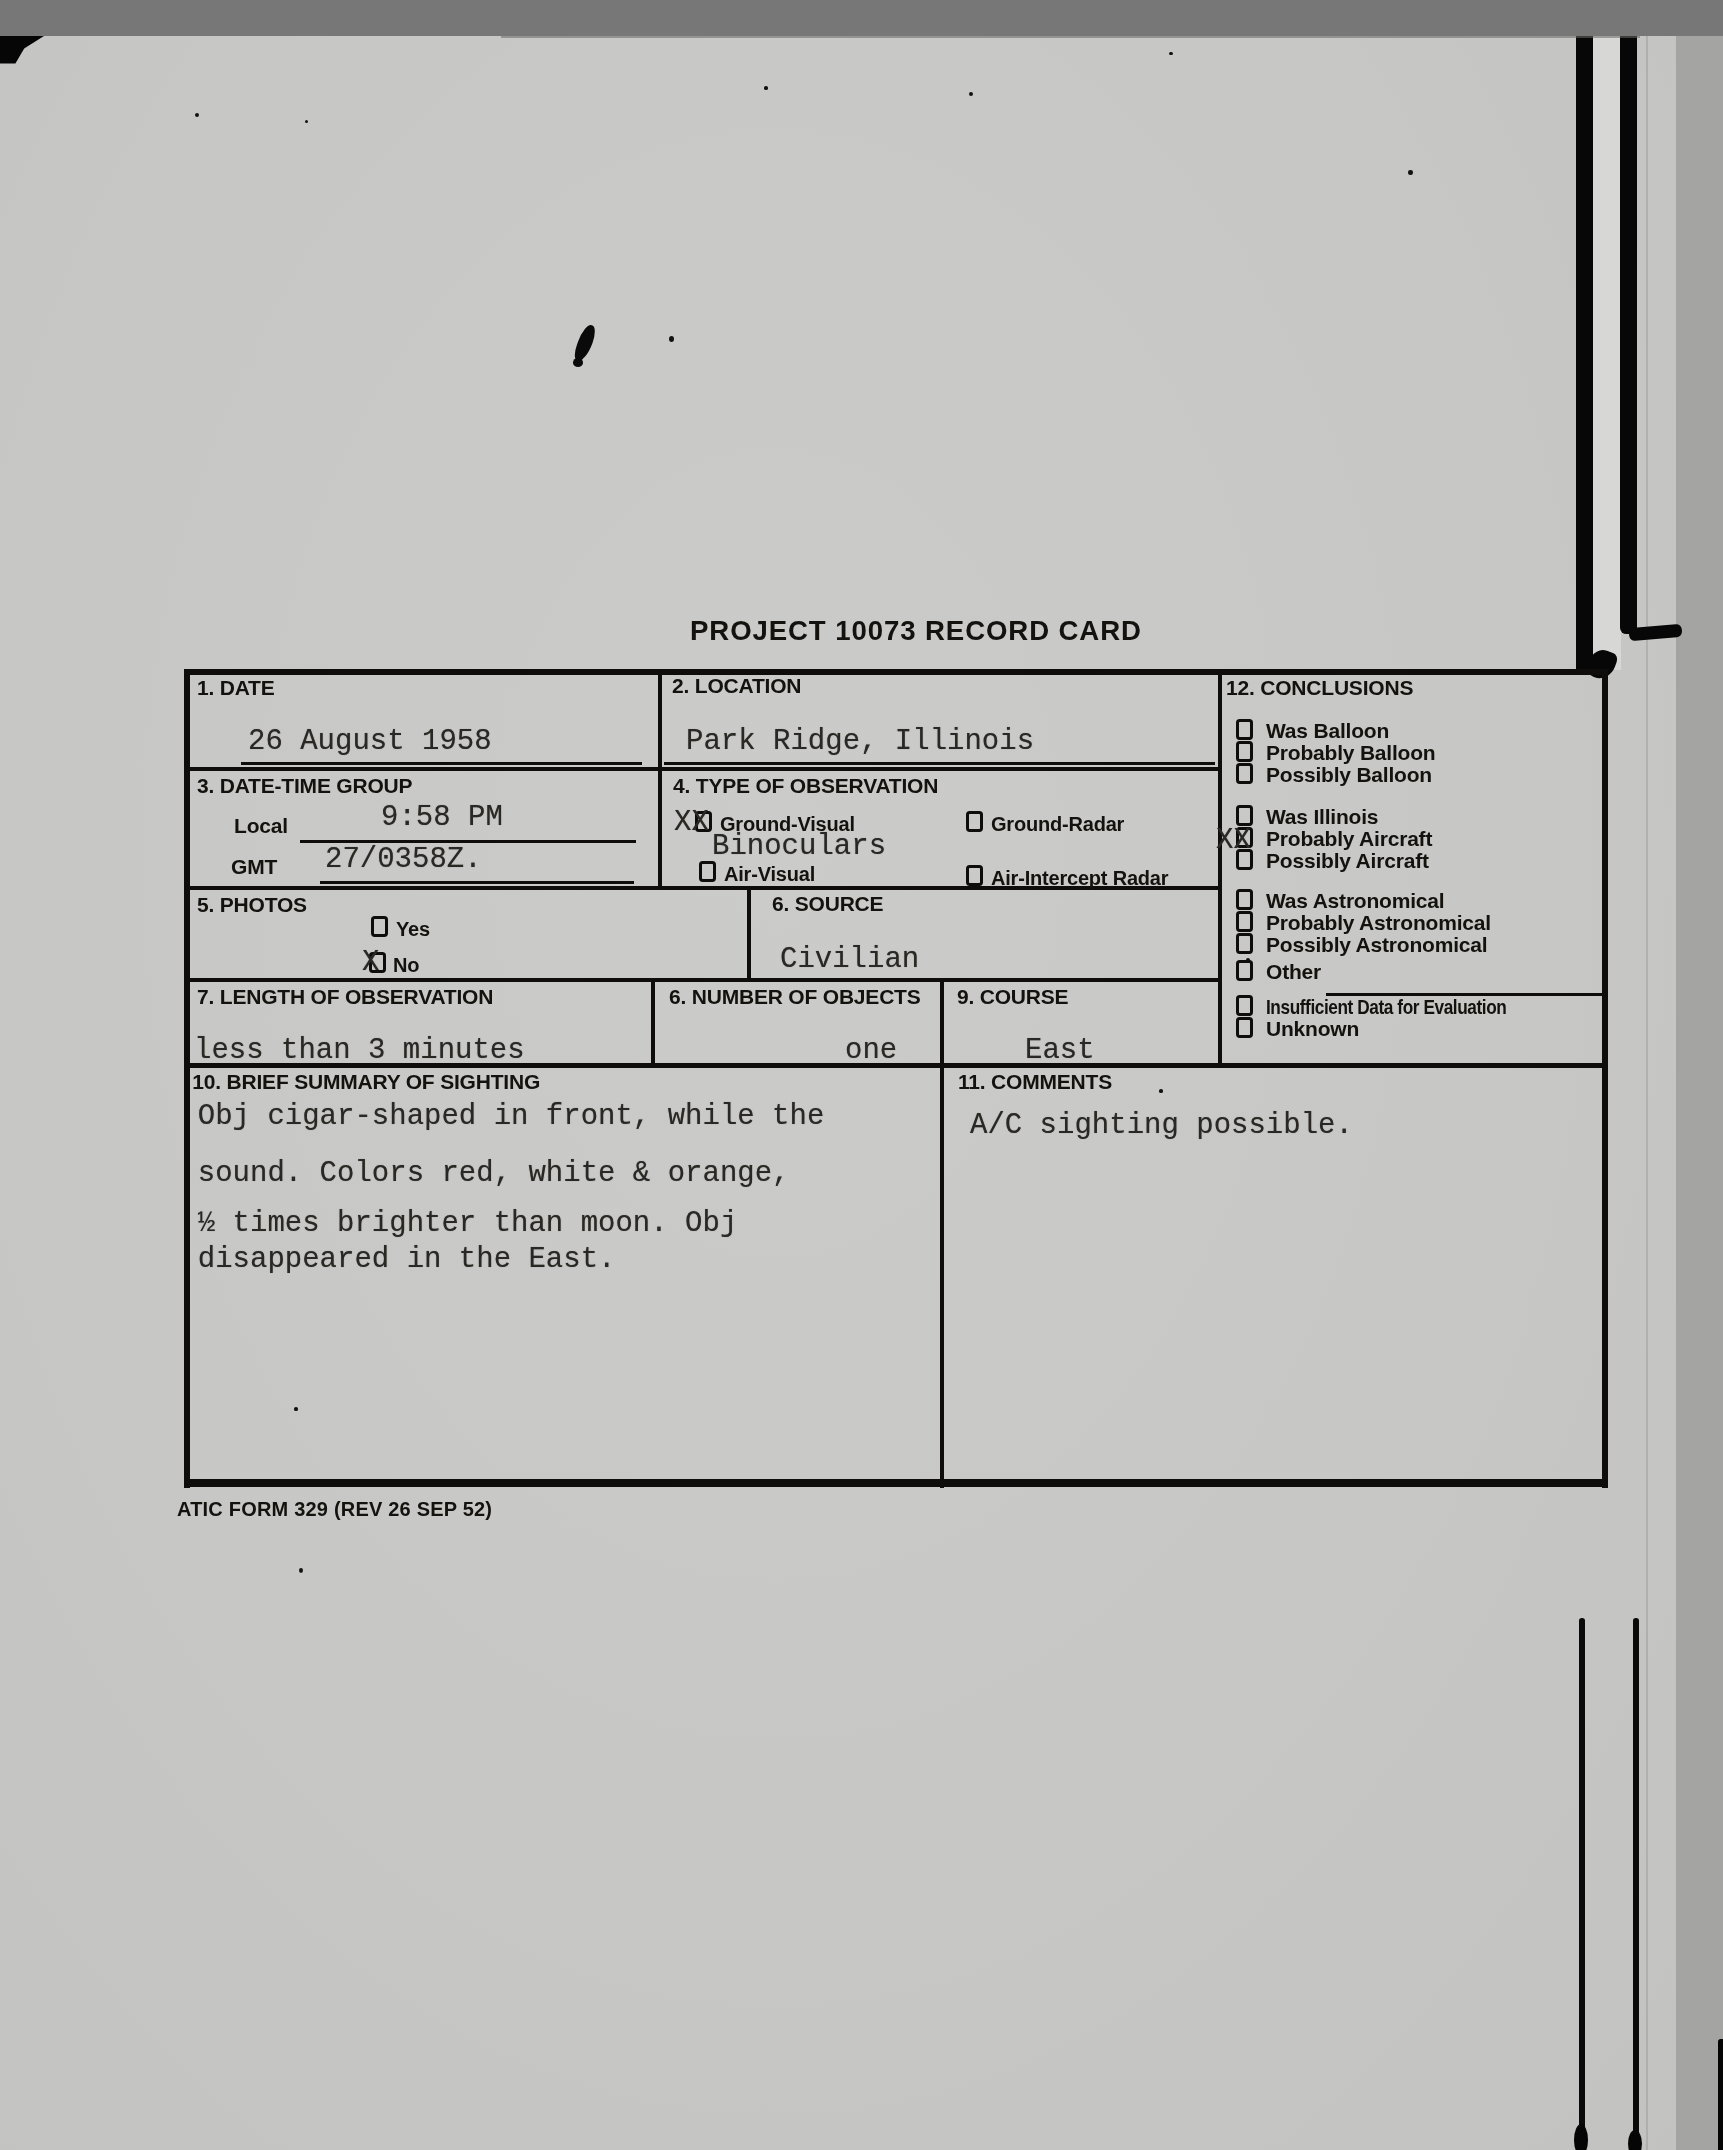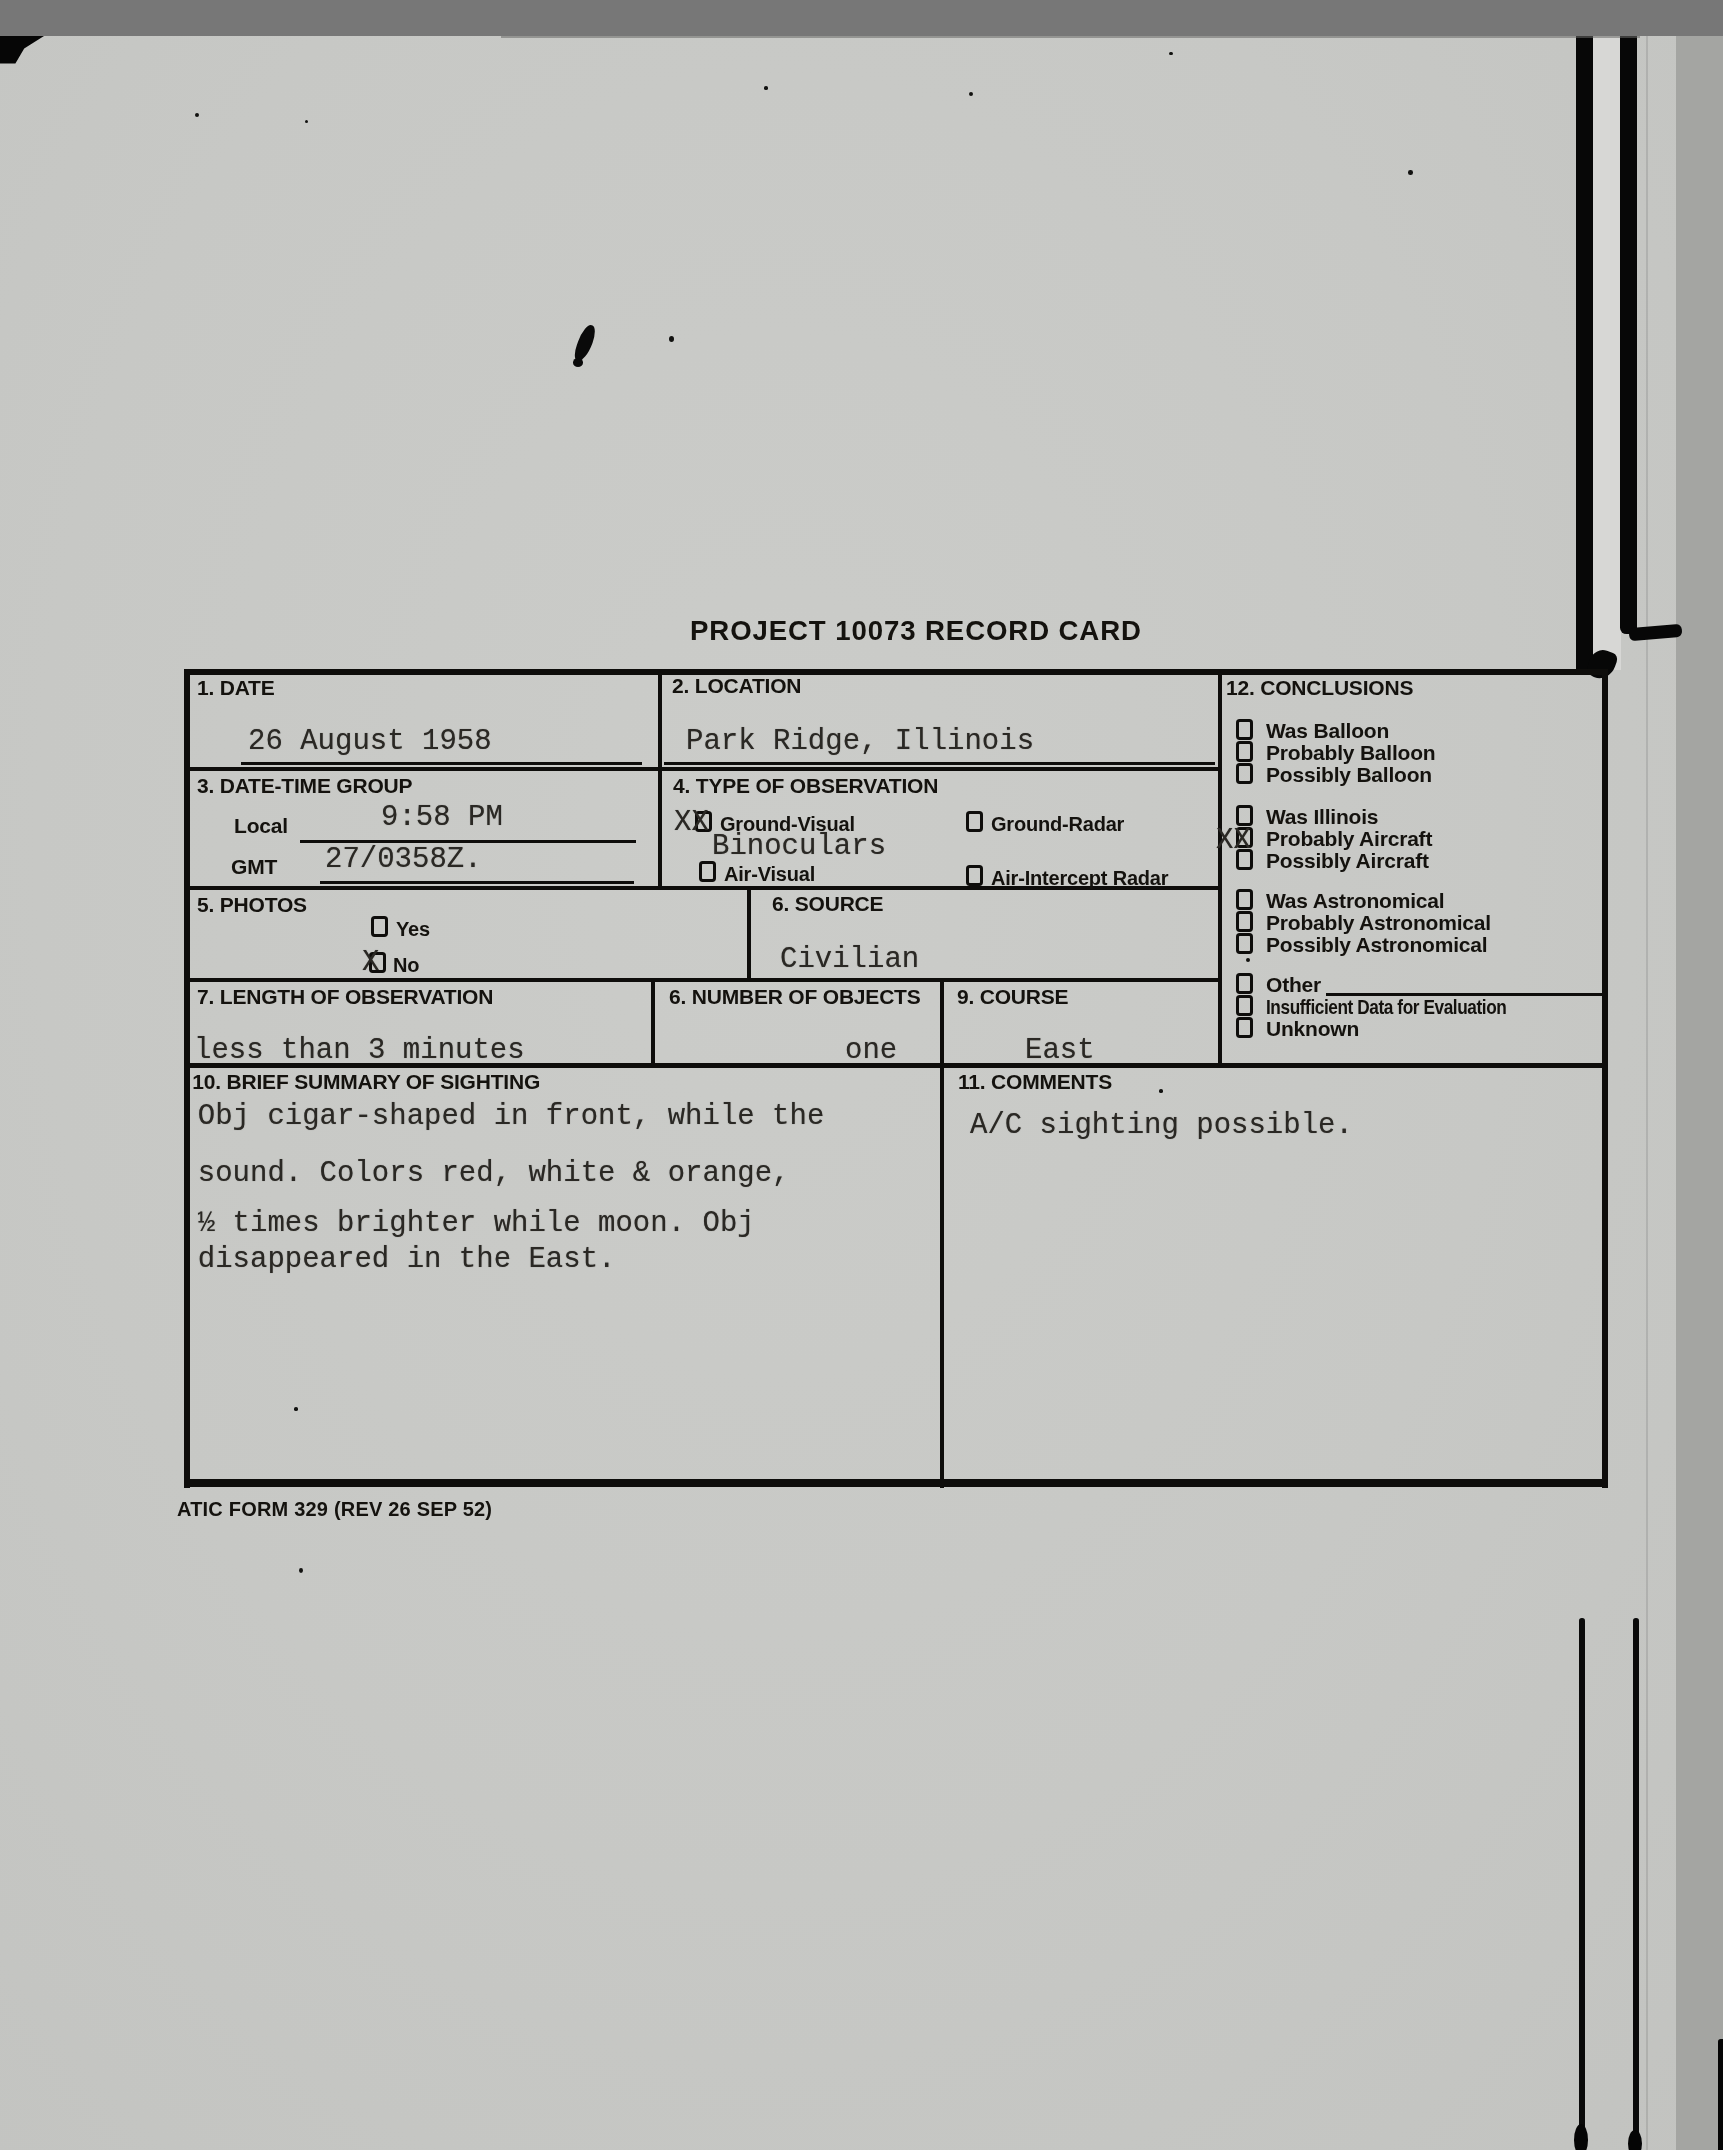--- a/index.html
+++ b/index.html
@@ -147,21 +147,21 @@
 
     <div class="lbl" style="left:485px;top:316px;">6. NUMBER OF OBJECTS</div>
     <div class="typed" style="left:661px;top:365px;">one</div>
 
     <div class="lbl" style="left:773px;top:316px;">9. COURSE</div>
     <div class="typed" style="left:841px;top:365px;">East</div>
 
     <div class="lbl" style="left:8.3px;top:401px;">10. BRIEF SUMMARY OF SIGHTING</div>
     <div class="typed" style="left:13.8px;top:431px;">Obj cigar-shaped in front, while the</div>
     <div class="typed" style="left:13.8px;top:488px;">sound. Colors red, white &amp; orange,</div>
-    <div class="typed" style="left:13.8px;top:538px;">½ times brighter while moon. Obj</div>
+    <div class="typed" style="left:13.8px;top:538px;">½ times brighter than moon. Obj</div>
     <div class="typed" style="left:13.8px;top:574px;">disappeared in the East.</div>
 
     <div class="lbl" style="left:774px;top:401px;">11. COMMENTS</div>
     <div class="typed" style="left:786px;top:440px;">A/C sighting possible.</div>
 
     <div class="lbl" style="left:1042px;top:7.3px;">12. CONCLUSIONS</div>
 
     <div class="crow" style="top:50px;">
       <span class="cbi"></span>
       <span class="clab">Was Balloon</span>
@@ -196,21 +196,21 @@
     </div>
     <div class="crow" style="top:242px;">
       <span class="cbi"></span>
       <span class="clab">Probably Astronomical</span>
     </div>
     <div class="crow" style="top:264px;">
       <span class="cbi"></span>
       <span class="clab">Possibly Astronomical</span>
     </div>
 
-    <div class="crow" style="top:304px;">
+    <div class="crow" style="top:291px;">
       <span class="cbi"></span>
       <span class="clab">Other</span>
     </div>
     <div class="line" style="left:1142px;top:324px;width:276px;height:2.8px;"></div>
     <div class="crow" style="top:326px;">
       <span class="cbi"></span>
       <span class="clab condensed">Insufficient Data for Evaluation</span>
     </div>
     <div class="crow" style="top:348px;">
       <span class="cbi"></span>

